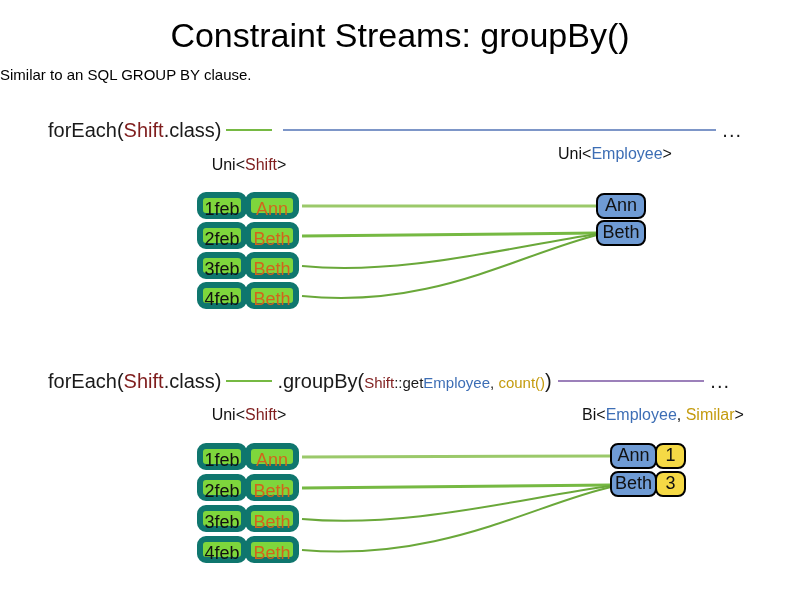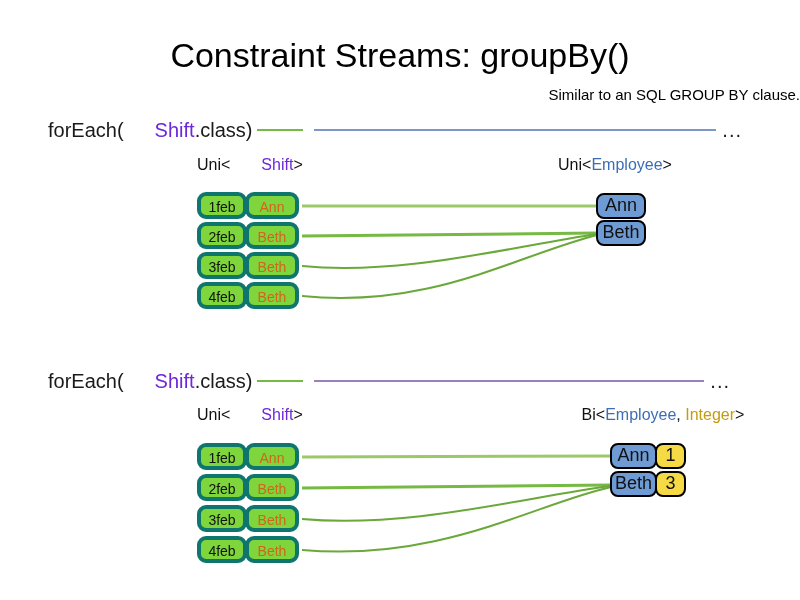--- a/index.html
+++ b/index.html
@@ -1,48 +1,48 @@
 <!DOCTYPE html>
 <html><head>
 <meta charset="utf-8">
 <style>
   html,body{margin:0;padding:0;}
   body{
     width:800px;height:600px;background:#ffffff;
     font-family:"Liberation Sans", sans-serif;color:#111;
     position:relative;overflow:hidden;
   }
-  .abs{position:absolute;margin-top:20px;}
+  .abs{position:absolute;}
   .slide-title{top:16px;left:0;width:800px;text-align:center;font-size:34px;color:#000;}
-  .slide-subtitle{top:66px;left:0;width:800px;text-align:right;font-size:15px;color:#000;}
+  .slide-subtitle{top:66px;left:0;width:800px;text-align:left;font-size:15px;color:#000;}
 
   .code-row{position:absolute;display:flex;align-items:center;height:26px;font-size:20px;white-space:pre;color:#1a1a1a;}
   .code-row-1{left:48px;top:117px;width:694px;}
   .code-row-2{left:48px;top:368px;width:682px;}
   .code-chunk{white-space:pre;}
   .code-small{font-size:15px;}
   .hline{height:2px;}
   .hline-green{width:46px;margin:0 5px;background:#76b943;}
   .hline-blue{flex:1;margin:0 6px;background:#7d96c8;}
   .hline-purple{flex:1;margin:0 6px;background:#9c80ba;}
   .ellipsis{font-size:20px;letter-spacing:1px;}
 
-  .green-t{color:#6d28d9;margin-left:31px;}
+  .green-t{color:#7f1d1d;}
   .blue-t{color:#3d6eb5;}
   .gold-t{color:#c49b0e;}
 
   .lbl{position:absolute;font-size:16px;text-align:center;color:#111;white-space:pre;}
   .lbl-d1-left{left:197px;top:156px;width:104px;}
-  .lbl-d1-right{left:540px;top:156px;width:150px;}
+  .lbl-d1-right{left:540px;top:145px;width:150px;}
   .lbl-d2-left{left:197px;top:406px;width:104px;}
   .lbl-d2-right{left:563px;top:406px;width:200px;}
 
   .trow{position:absolute;display:flex;left:197px;}
-  .cell{box-sizing:border-box;height:27px;border:4px solid #0f766e;border-radius:9px;background:#7ed63c;
-        font-size:14px;line-height:22px;text-align:center;color:#111;}
+  .cell{box-sizing:border-box;height:27px;border:6px solid #0f766e;border-radius:9px;background:#7ed63c;
+        font-size:18px;line-height:22px;text-align:center;color:#111;}
   .cell-date{width:50px;}
   .cell-name{width:54px;margin-left:-2px;color:#d2641c;}
 
   .gbox{position:absolute;box-sizing:border-box;height:26px;border:2px solid #000;border-radius:8px;
         font-size:18px;line-height:21px;text-align:center;color:#111;}
   .gbox-blue{background:#6f9bd4;}
   .gbox-yellow{background:#f5d945;}
   .svg-overlay{position:absolute;left:0;top:0;pointer-events:none;}
 </style>
 </head>
@@ -88,26 +88,27 @@
   <div class="cell cell-date">4feb</div>
   <div class="cell cell-name">Beth</div>
 </div>
 
 <div class="gbox gbox-blue" style="left:596px;top:193px;width:50px;">Ann</div>
 <div class="gbox gbox-blue" style="left:596px;top:220px;width:50px;">Beth</div>
 
 <div class="code-row code-row-2">
   <span class="code-chunk"><span>forEach(</span><span class="green-t">Shift</span><span>.class)</span></span>
   <div class="hline hline-green"></div>
+  <span class="code-chunk"><span>.groupBy(</span><span class="code-small green-t">Shift</span><span class="code-small">::get</span><span class="code-small blue-t">Employee</span><span class="code-small">, </span><span class="code-small gold-t">count()</span><span>)</span></span>
   <div class="hline hline-purple"></div>
   <span class="ellipsis">...</span>
 </div>
 
 <div class="lbl lbl-d2-left"><span>Uni&lt;</span><span class="green-t">Shift</span><span>&gt;</span></div>
-<div class="lbl lbl-d2-right"><span>Bi&lt;</span><span class="blue-t">Employee</span><span>, </span><span class="gold-t">Integer</span><span>&gt;</span></div>
+<div class="lbl lbl-d2-right"><span>Bi&lt;</span><span class="blue-t">Employee</span><span>, </span><span class="gold-t">Similar</span><span>&gt;</span></div>
 
 <div class="trow" style="top:443px;">
   <div class="cell cell-date">1feb</div>
   <div class="cell cell-name">Ann</div>
 </div>
 <div class="trow" style="top:474px;">
   <div class="cell cell-date">2feb</div>
   <div class="cell cell-name">Beth</div>
 </div>
 <div class="trow" style="top:505px;">

